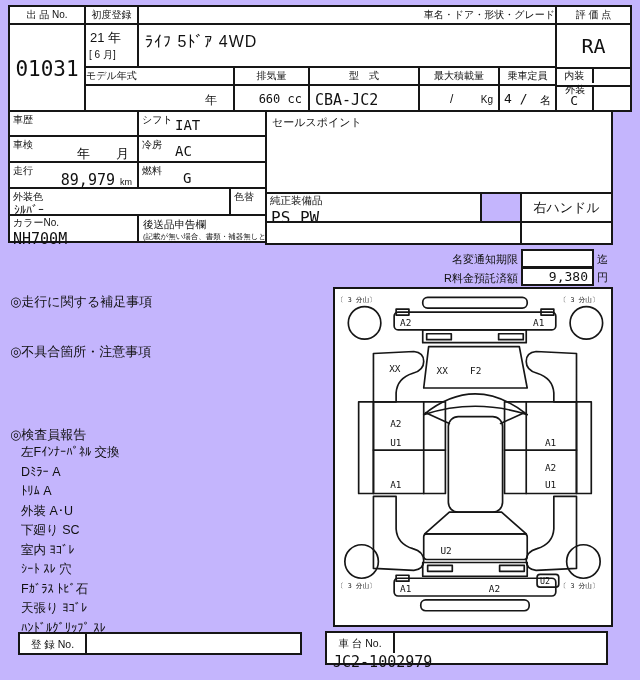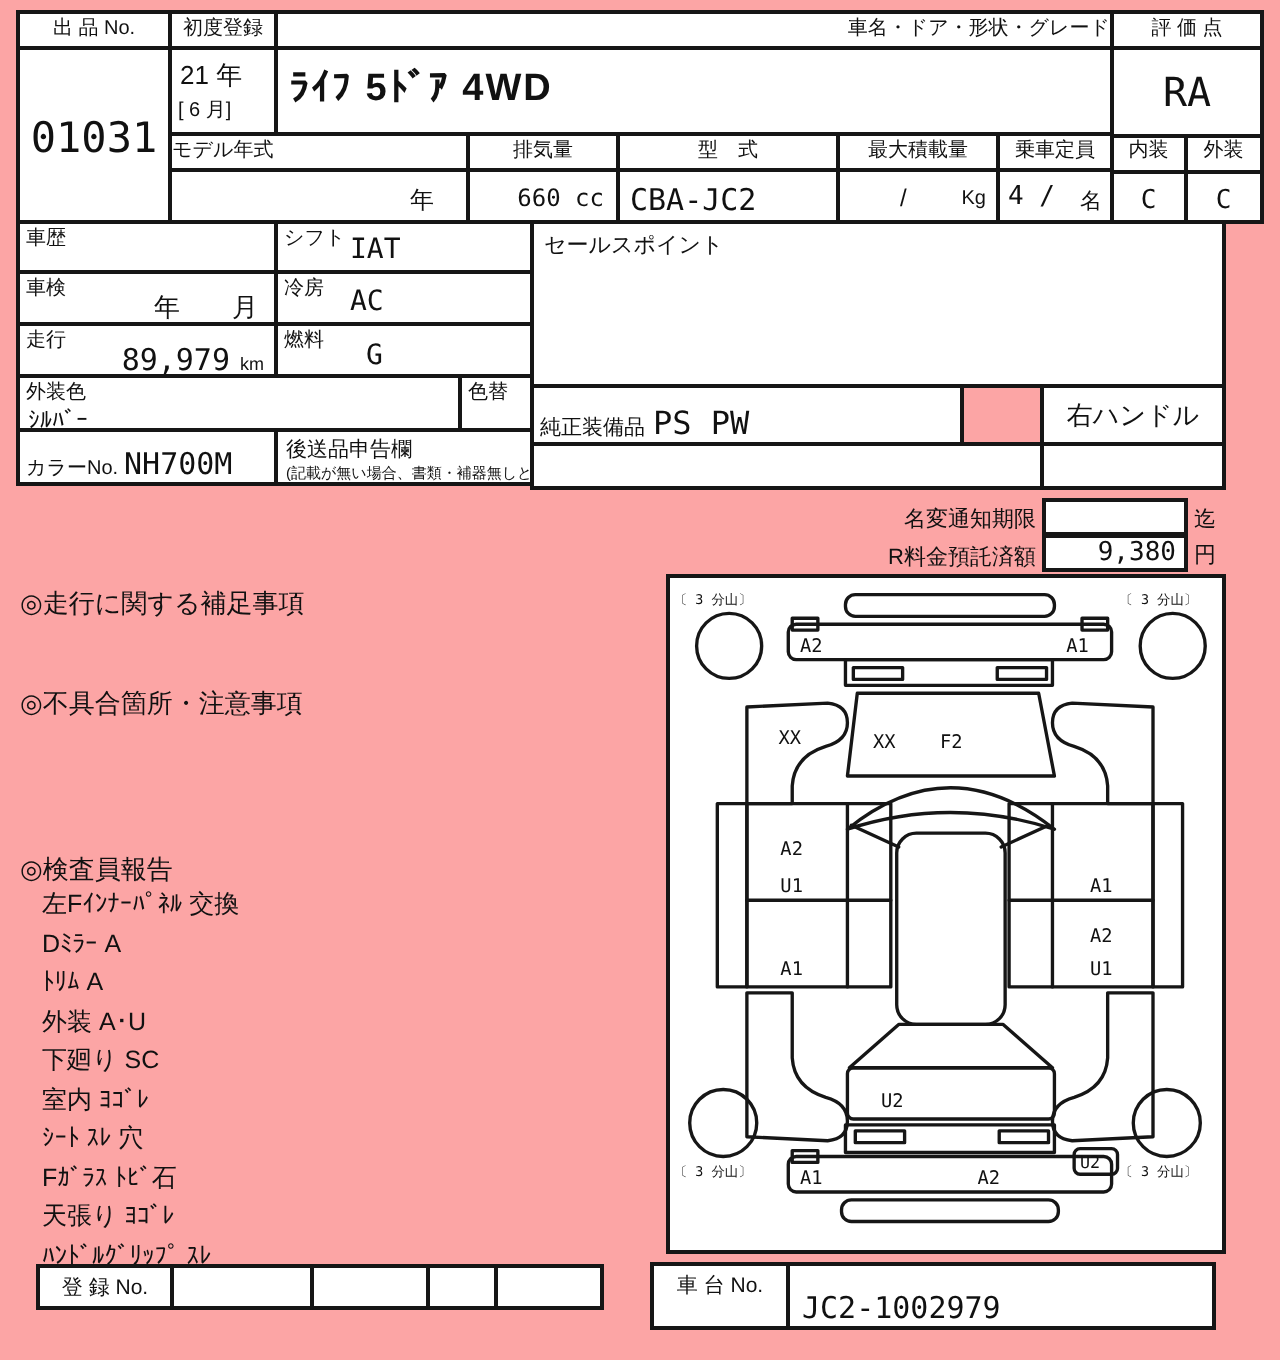--- a/index.html
+++ b/index.html
@@ -1,24 +1,24 @@
 <!DOCTYPE html>
 <html><head>
 <meta charset="utf-8">
 <style>
   html,body{margin:0;padding:0;background:#fff;}
-  #sheet{position:relative;width:640px;height:680px;background:#fca5a5;overflow:hidden;
+  #sheet{position:relative;width:640px;height:680px;background:#c4b5fd;overflow:hidden;
          font-family:"Liberation Sans","DejaVu Sans",sans-serif;color:#111;}
   .cell{position:absolute;border:2px solid #161616;box-sizing:border-box;background:#fff;}
   .nb{border:none;background:transparent;}
   .mini{font-size:10px;line-height:11px;padding:2px 0 0 3px;}
   .mono{font-family:"DejaVu Sans Mono",monospace;}
   .lblrow{height:16px;border-bottom:2px solid #161616;font-size:10px;text-align:center;line-height:15px;}
   .abs{position:absolute;}
-  .flexr{display:flex;align-items:flex-end;}
+  .flexr{display:flex;align-items:flex-start;flex-direction:column;}
   .half{width:50%;height:100%;box-sizing:border-box;text-align:center;}
   .half:first-child{border-right:2px solid #161616;}
   svg text{font-family:"DejaVu Sans Mono",monospace;fill:#111;stroke:none;}
 </style>
 </head>
 <body>
 
 <div id="sheet">
 
   <div class="cell" style="left:8px;top:5px;width:78px;height:107px">
@@ -27,21 +27,21 @@
   </div>
 
   <div class="cell" style="left:84px;top:5px;width:55px;height:63px">
     <div class="lblrow">初度登録</div>
     <div style="font-size:13px;padding:4px 0 0 4px">21 年</div>
     <div style="font-size:10px;padding:1px 0 0 3px">[ 6 月]</div>
   </div>
 
   <div class="cell" style="left:137px;top:5px;width:420px;height:63px">
     <div class="lblrow" style="text-align:right;padding-left:5px">車名・ドア・形状・グレード</div>
-    <div style="font-size:19px;font-weight:bold;padding:8px 0 0 6px;letter-spacing:1px">ﾗｲﾌ 5ﾄﾞｱ 4WD</div>
+    <div style="font-size:16px;font-weight:normal;padding:8px 0 0 6px;letter-spacing:1px">ﾗｲﾌ 5ﾄﾞｱ 4WD</div>
   </div>
 
   <div class="cell" style="left:555px;top:5px;width:77px;height:107px">
     <div class="lblrow">評 価 点</div>
     <div class="mono" style="height:42px;text-align:center;font-size:20px;line-height:42px">RA</div>
     <div class="flexr" style="height:16px;border-top:2px solid #161616;border-bottom:2px solid #161616;font-size:10px">
       <div class="half" style="line-height:14px">内装</div>
       <div class="half" style="line-height:14px">外装</div>
     </div>
     <div class="flexr" style="height:29px;font-size:13px">

